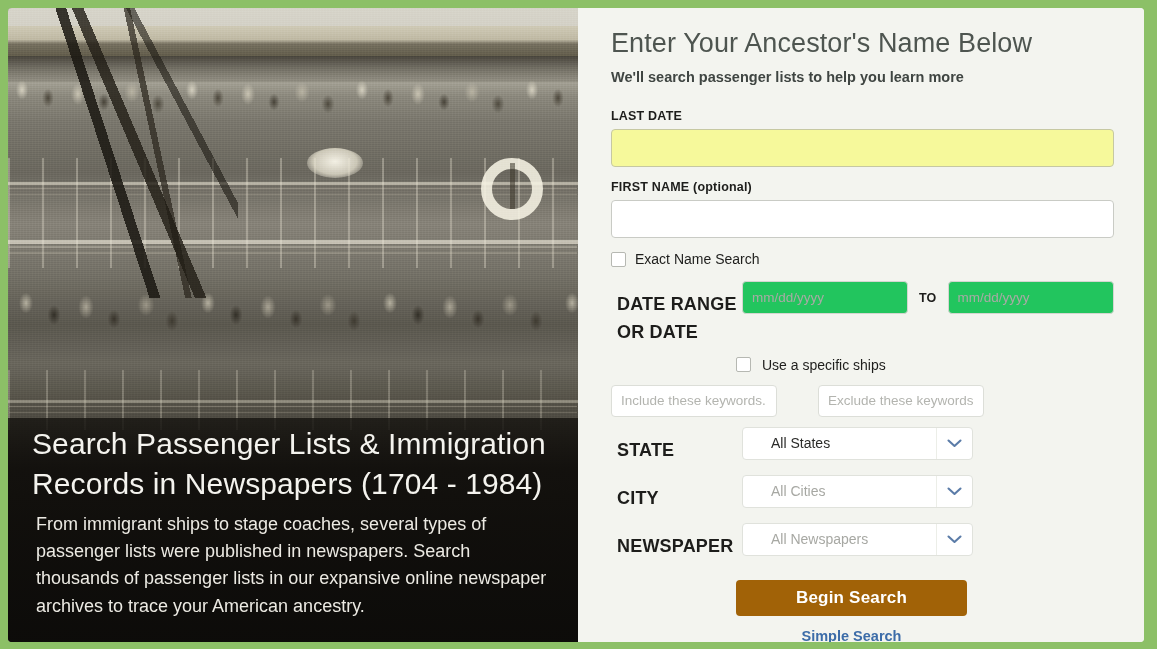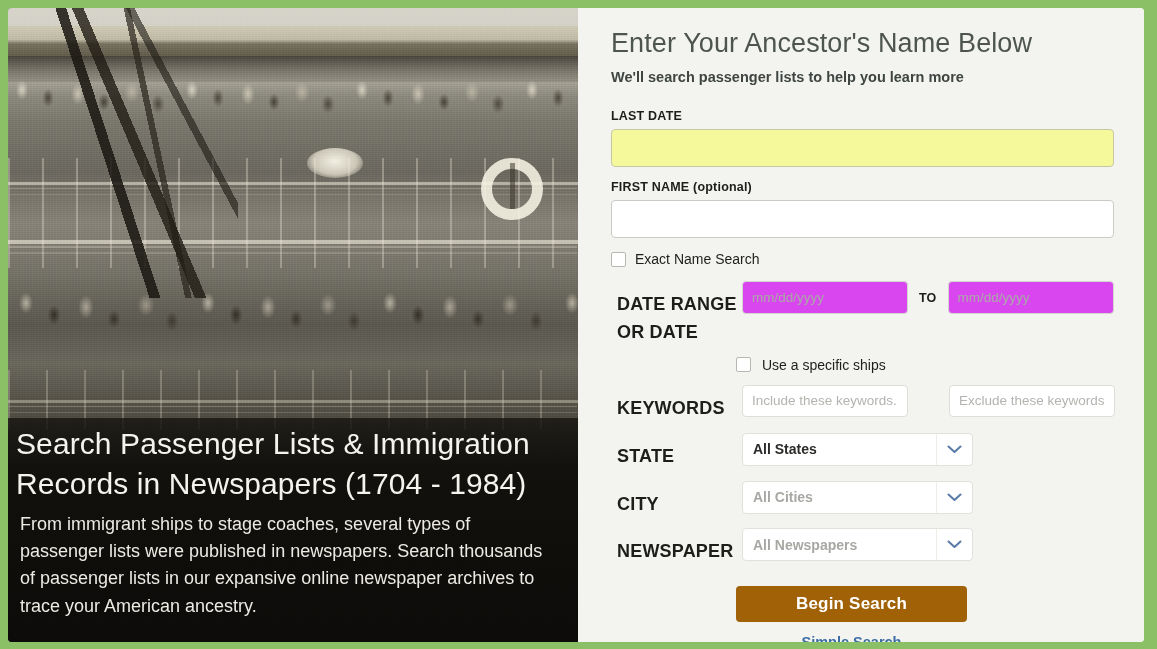--- a/index.html
+++ b/index.html
@@ -191,21 +191,21 @@
 
   
   .hero-scrim {
     position: absolute;
     left: 0; right: 0; top: 410px; bottom: 0;
     background: linear-gradient(180deg, rgba(22,20,16,.80) 0%, rgba(16,14,11,.93) 22%, rgba(12,11,9,.97) 100%);
   }
 
   .hero-caption {
     position: absolute;
-    left: 8px;
+    left: 24px;
     right: 20px;
     bottom: 18px;
     color: #f2f1ec;
   }
   .hero-title {
     font-size: 30px;
     font-weight: 300;
     line-height: 1.34;
     letter-spacing: .1px;
     margin: 0 0 6px 0;
@@ -309,21 +309,21 @@
     margin-left: 6px;
   }
   .grid-ctl { flex: 1; display: flex; align-items: center; }
 
   .date-input {
     width: 166px;
     height: 33px;
     box-sizing: border-box;
     border: 1px solid #d4d6d0;
     border-radius: 4px;
-    background: #d946ef;
+    background: #22c55e;
     padding: 0 9px;
     font-size: 13.5px;
     font-family: "Liberation Sans", sans-serif;
     color: #2c2c2a;
     outline: none;
   }
   .date-input::placeholder { color: #a9aaa5; }
 
   .to-label {
     font-size: 12.5px;
@@ -362,27 +362,26 @@
     width: 231px;
     height: 33px;
     border: 1px solid #e0e2dc;
     border-radius: 4px;
     background: #fff;
     display: flex;
     align-items: center;
     box-sizing: border-box;
   }
   .select-value {
-    padding-left: 10px;
+    padding-left: 28px;
     font-size: 14px;
     color: #2b2b29;
     flex: 1;
     white-space: nowrap;
     overflow: hidden;
-    font-weight: bold;
   }
   .select-value.placeholder { color: #a7a8a3; }
   .select-arrow {
     width: 35px;
     height: 100%;
     border-left: 1px solid #eceee8;
     display: flex;
     align-items: center;
     justify-content: center;
     flex: 0 0 35px;
@@ -472,21 +471,20 @@
         </div>
       </div>
 
       <div class="specific-row">
         <div class="checkbox"></div>
         <span class="check-label">Use a specific ships</span>
       </div>
 
       
       <div class="grid-row">
-        <div class="grid-label">KEYWORDS</div>
         <div class="grid-ctl">
           <input class="kw-input" type="text" placeholder="Include these keywords.." style="">
           <div class="kw-gap"></div>
           <input class="kw-input" type="text" placeholder="Exclude these keywords." style="">
         </div>
       </div>
 
       
       <div class="grid-row">
         <div class="grid-label">STATE</div>

